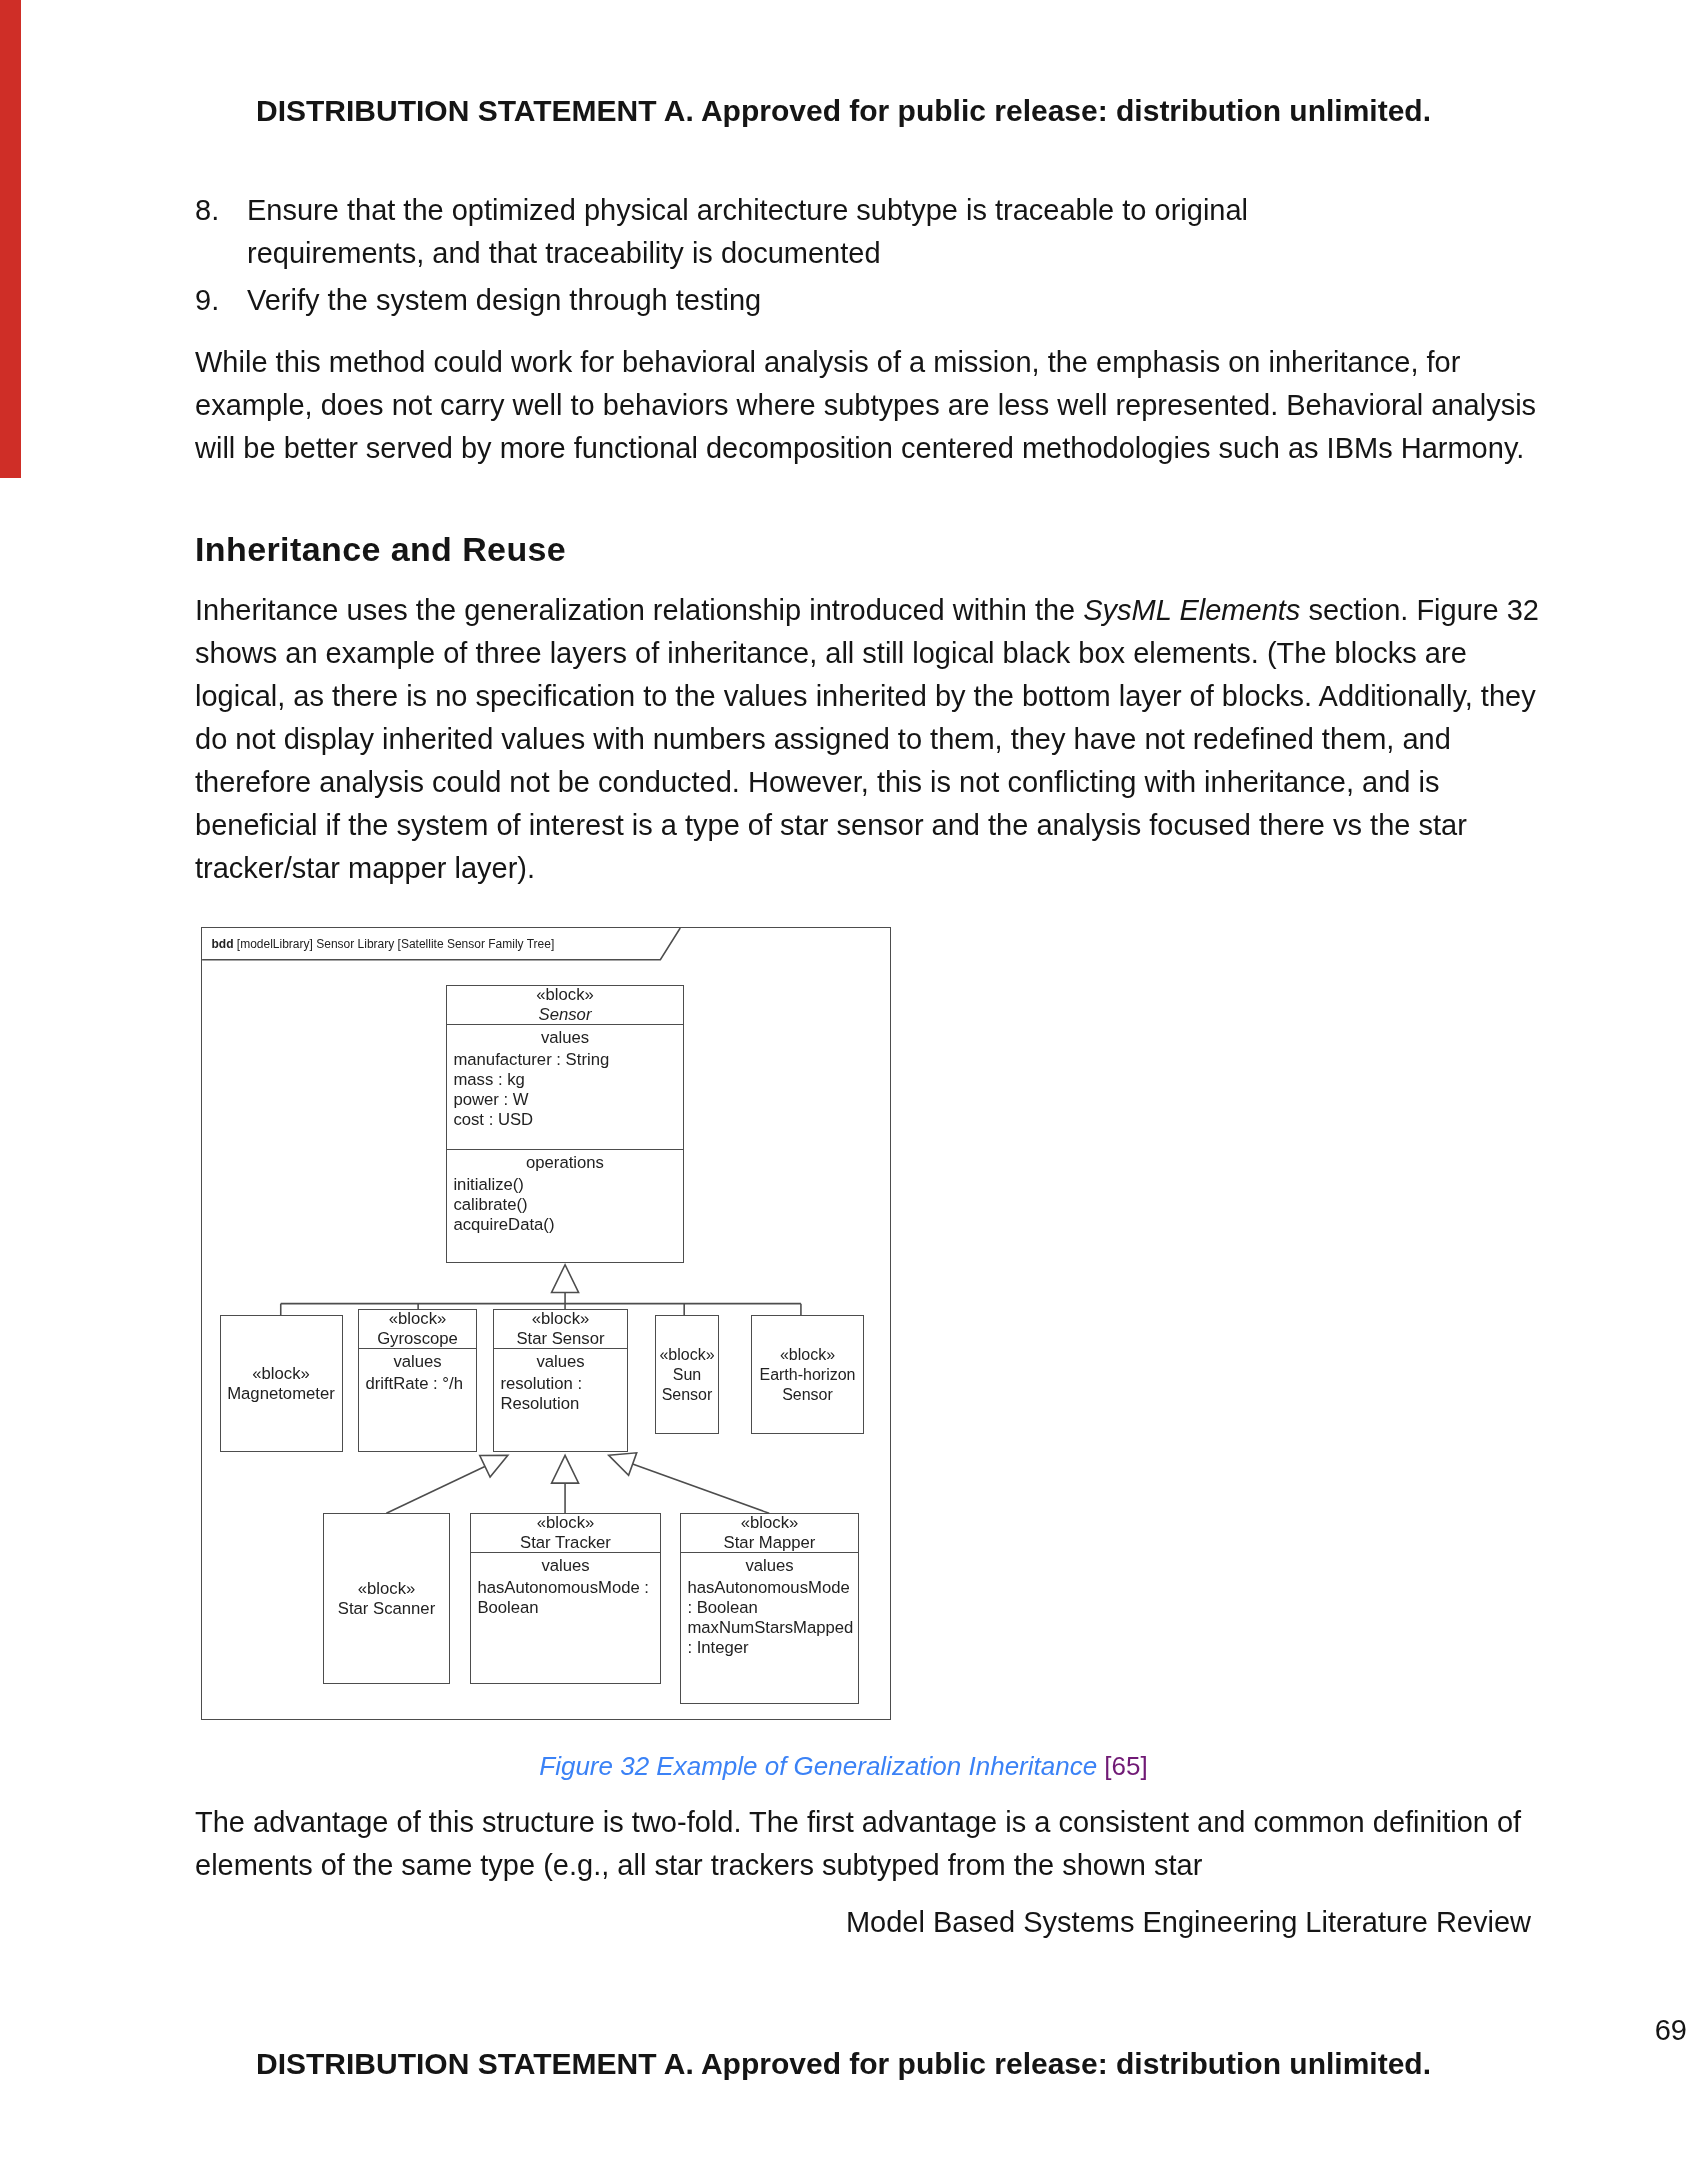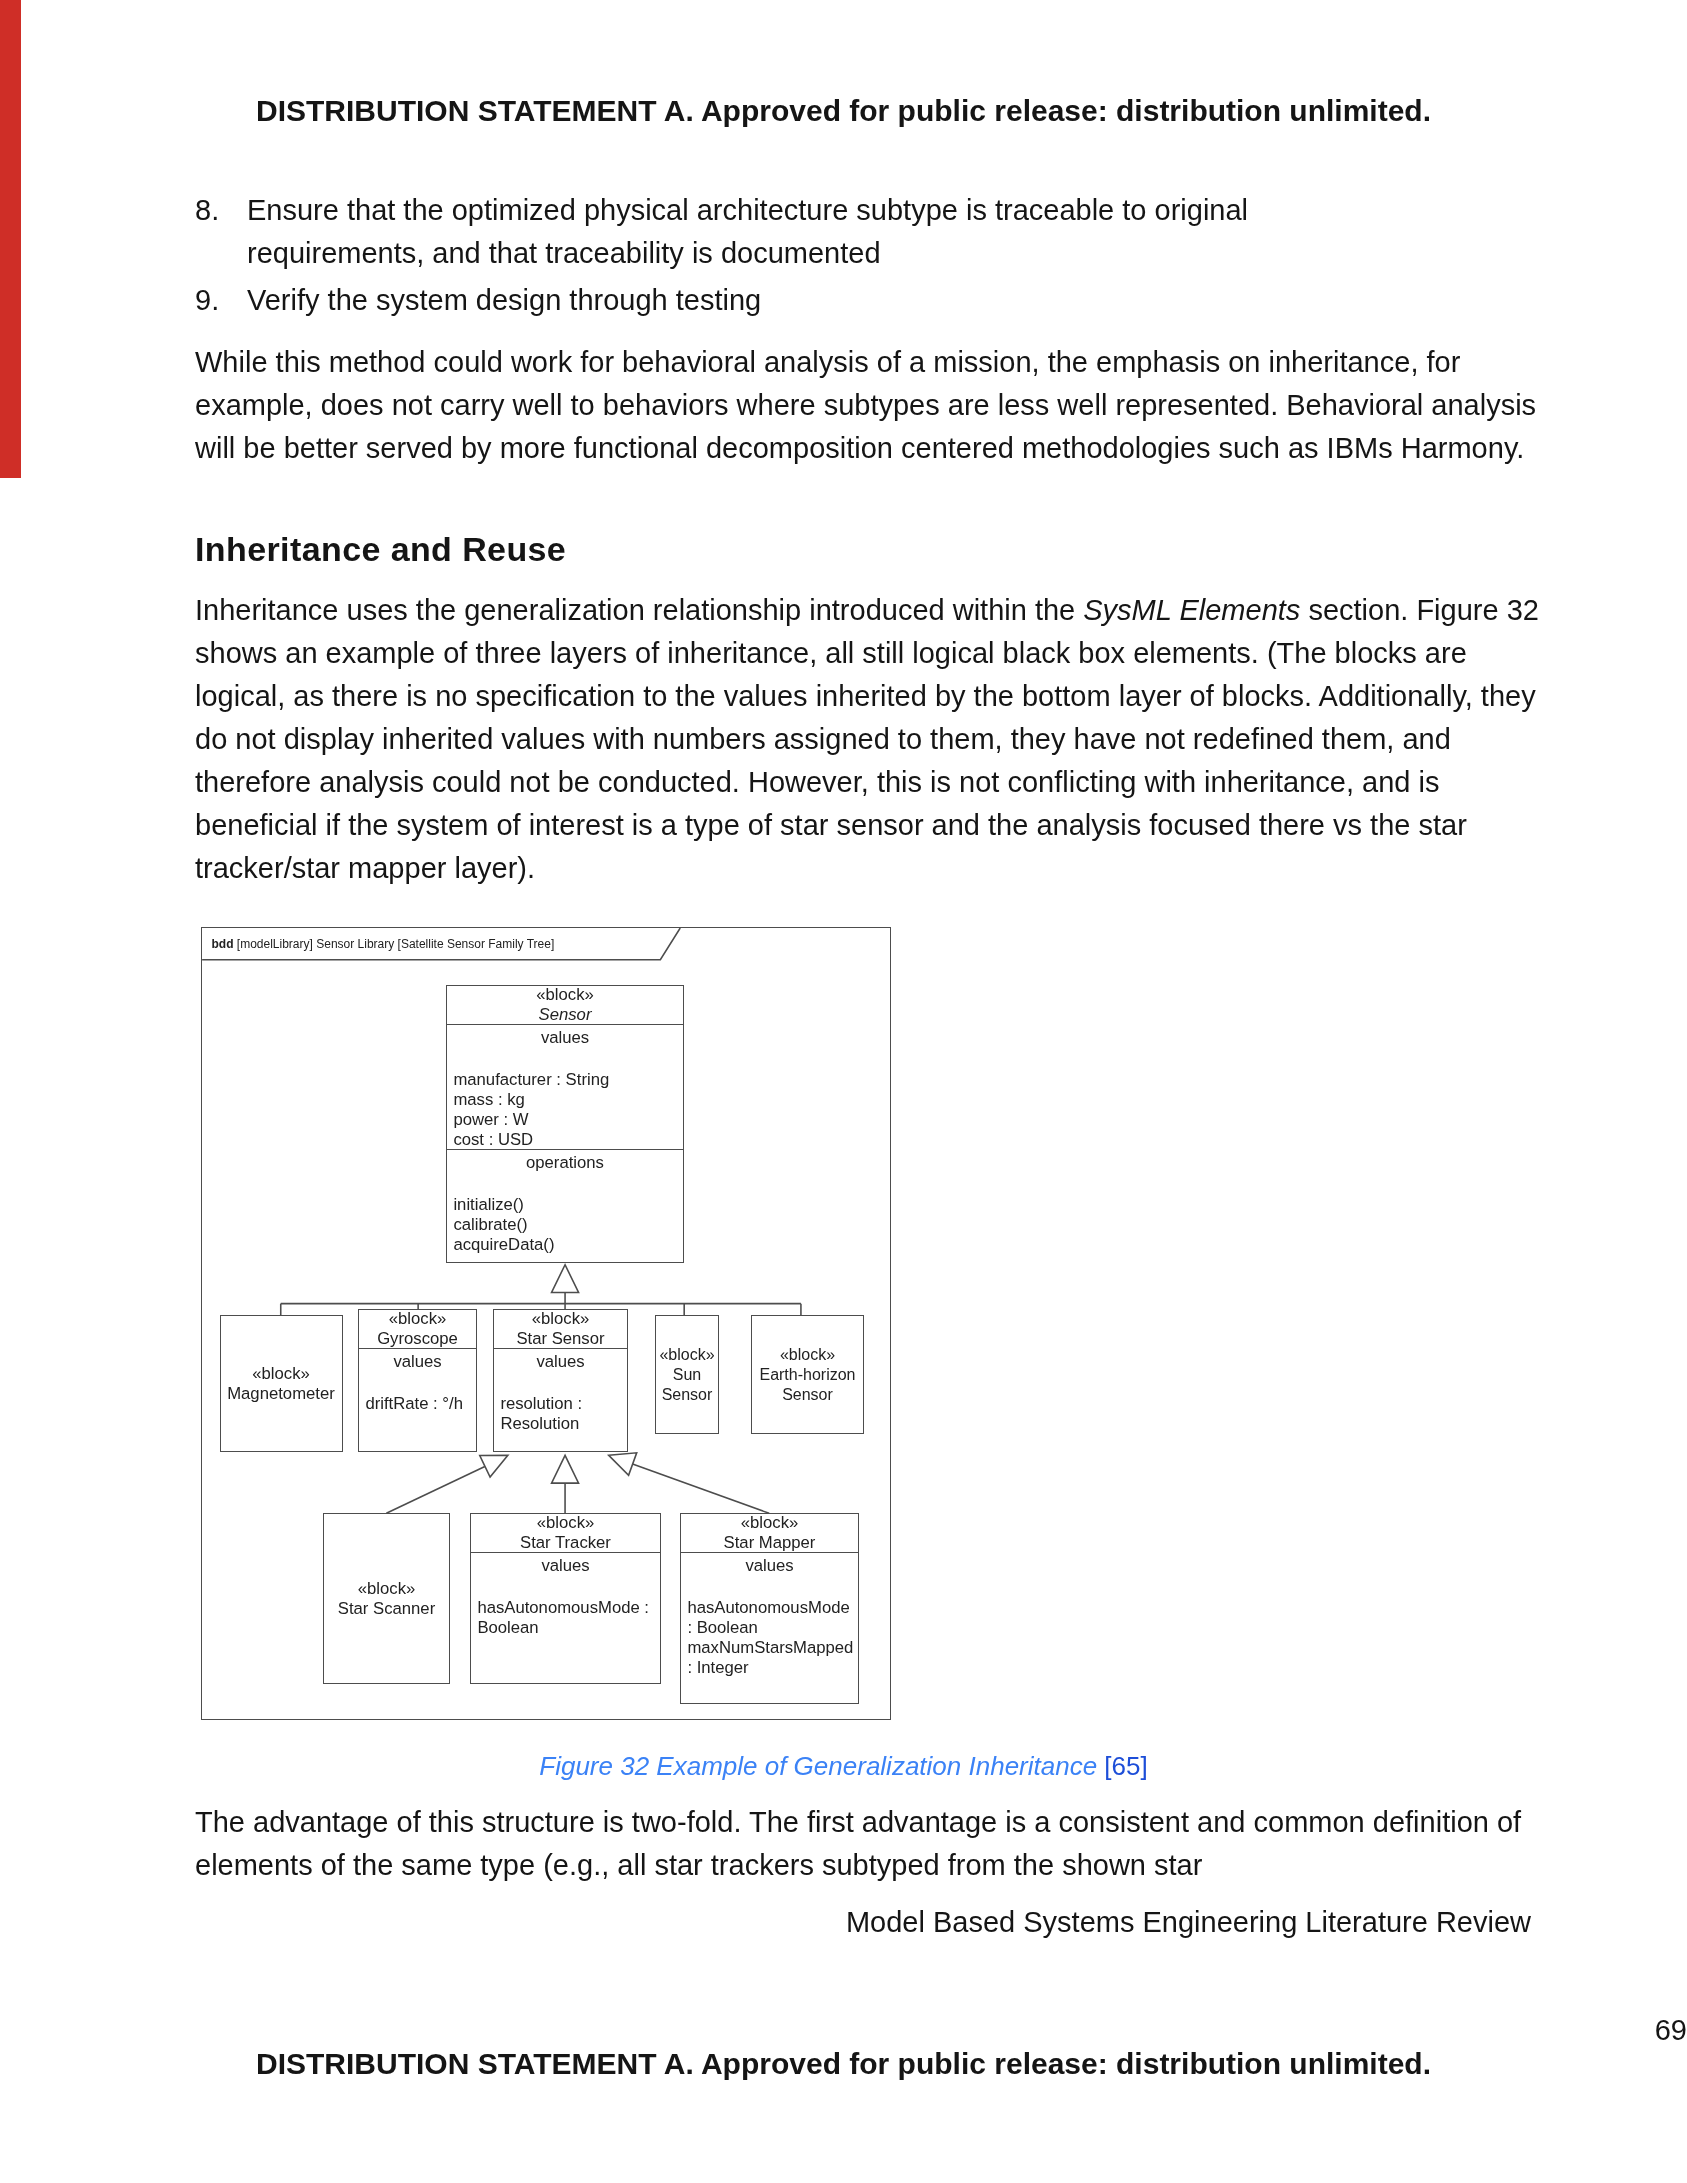--- a/index.html
+++ b/index.html
@@ -38,24 +38,24 @@
   .diagram-svg{position:absolute;left:0;top:0;width:688px;height:791px;}
   .blk{
     position:absolute;background:#fff;border:1.6px solid #4d4d4d;
     display:flex;flex-direction:column;box-sizing:border-box;
   }
   .blk-head{display:flex;flex-direction:column;justify-content:center;text-align:center;flex:0 0 auto;}
   .blk-center{flex:1;display:flex;flex-direction:column;justify-content:center;text-align:center;}
   .compartment{border-top:1.6px solid #4d4d4d;flex:0 0 auto;box-sizing:border-box;}
   .compartment.grow{flex:1;}
   .comp-label{text-align:center;padding-top:3.2px;}
-  .comp-items{margin-top:22px;padding-left:6.4px;padding-right:3.2px;}
+  .comp-items{margin-top:2px;padding-left:6.4px;padding-right:3.2px;}
   .caption{position:absolute;left:0;top:1751px;width:100%;text-align:center;font-size:26px;}
   .caption .cap-main{font-style:italic;color:#3b82f6;}
-  .caption .cap-ref{color:#1d4ed8;text-align:right;}
+  .caption .cap-ref{color:#701a75;text-align:right;}
 
   .footer{position:absolute;right:156px;top:1904px;text-align:center;font-size:29px;line-height:37px;}
   .page-number{position:absolute;left:0;top:1989px;width:100%;text-align:right;font-size:29px;margin-top:25px;}
 </style>
 </head>
 <body>
 
 <div class="page">
 
   <div class="edge-bar"></div>

